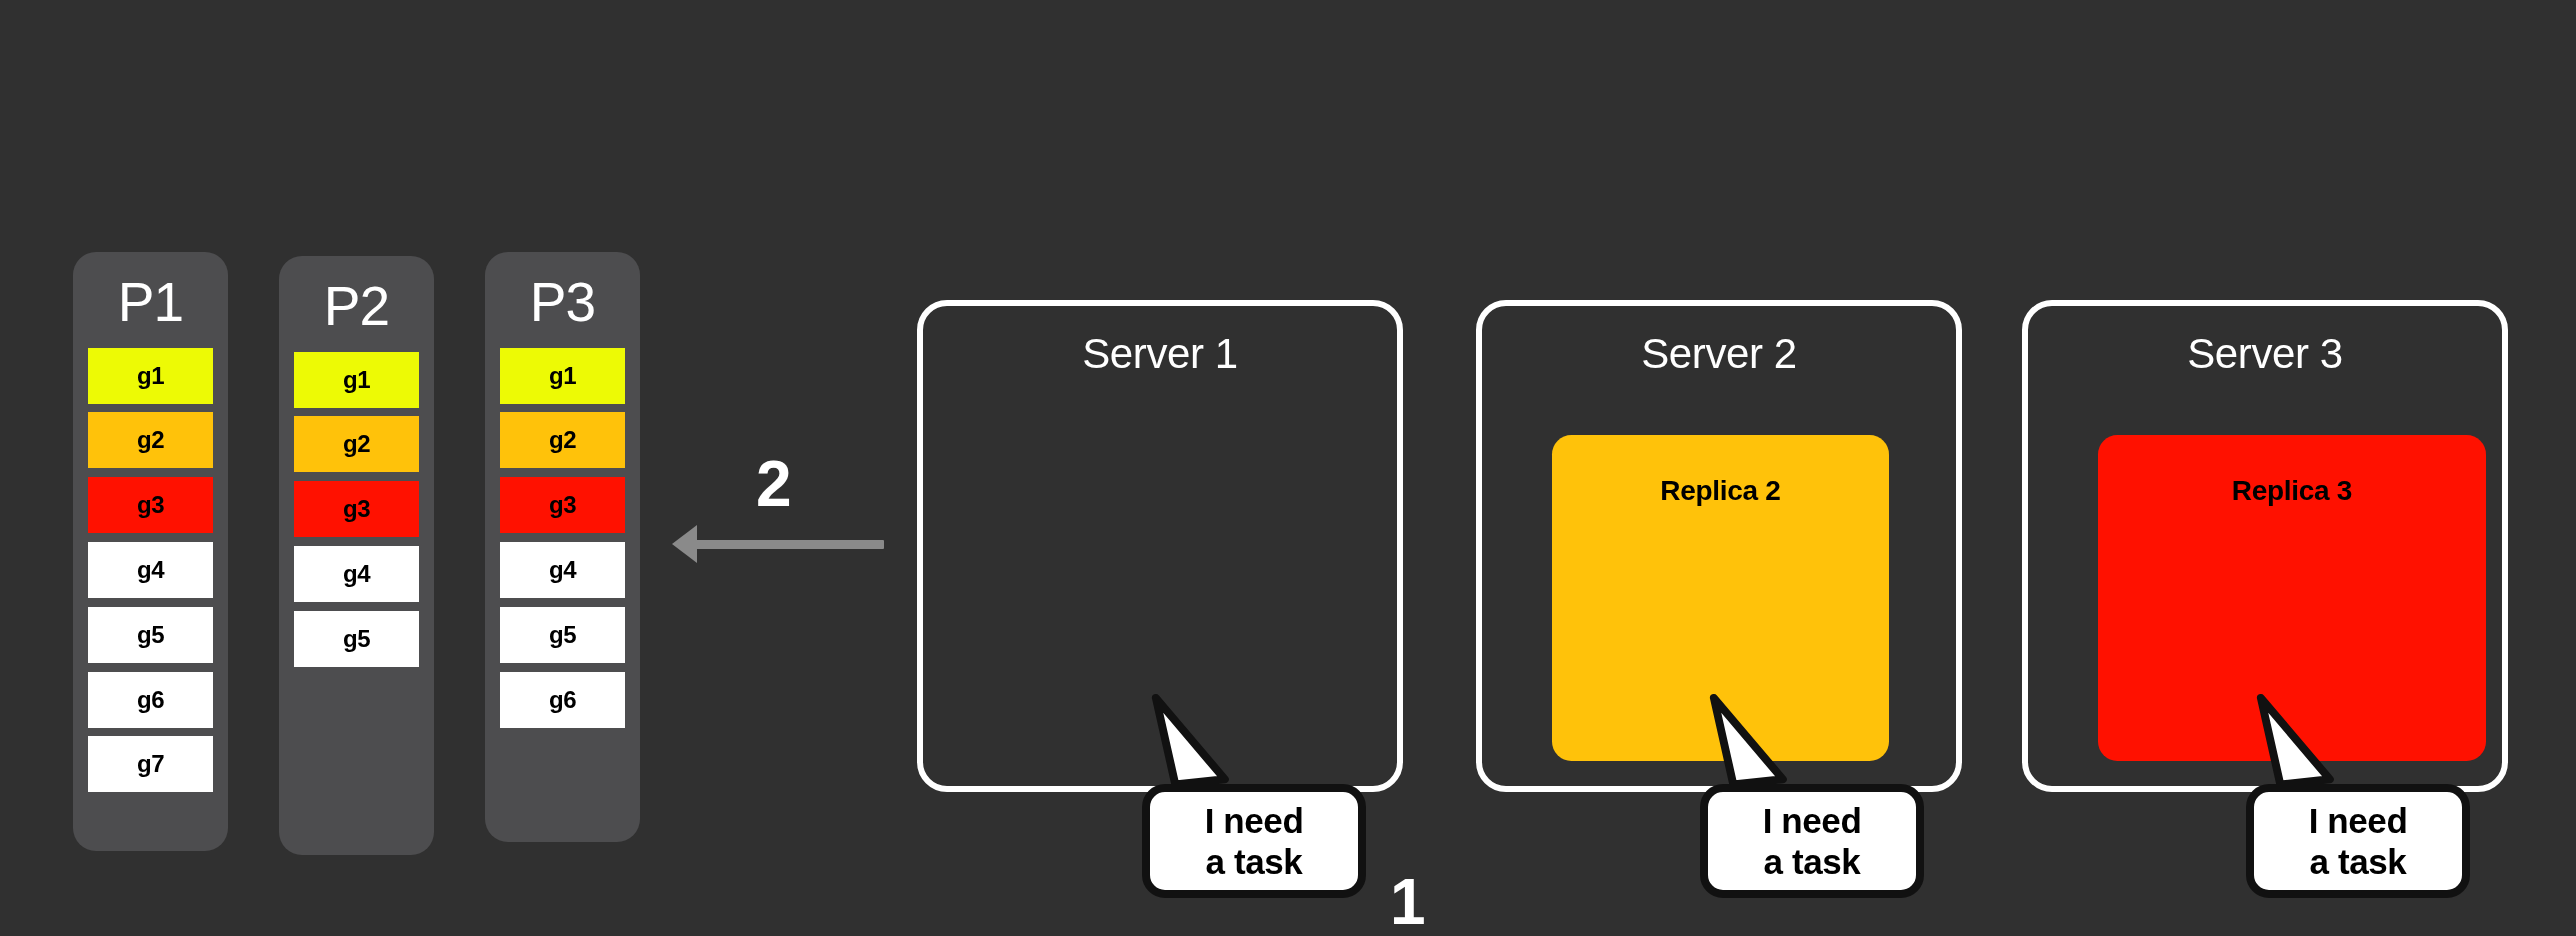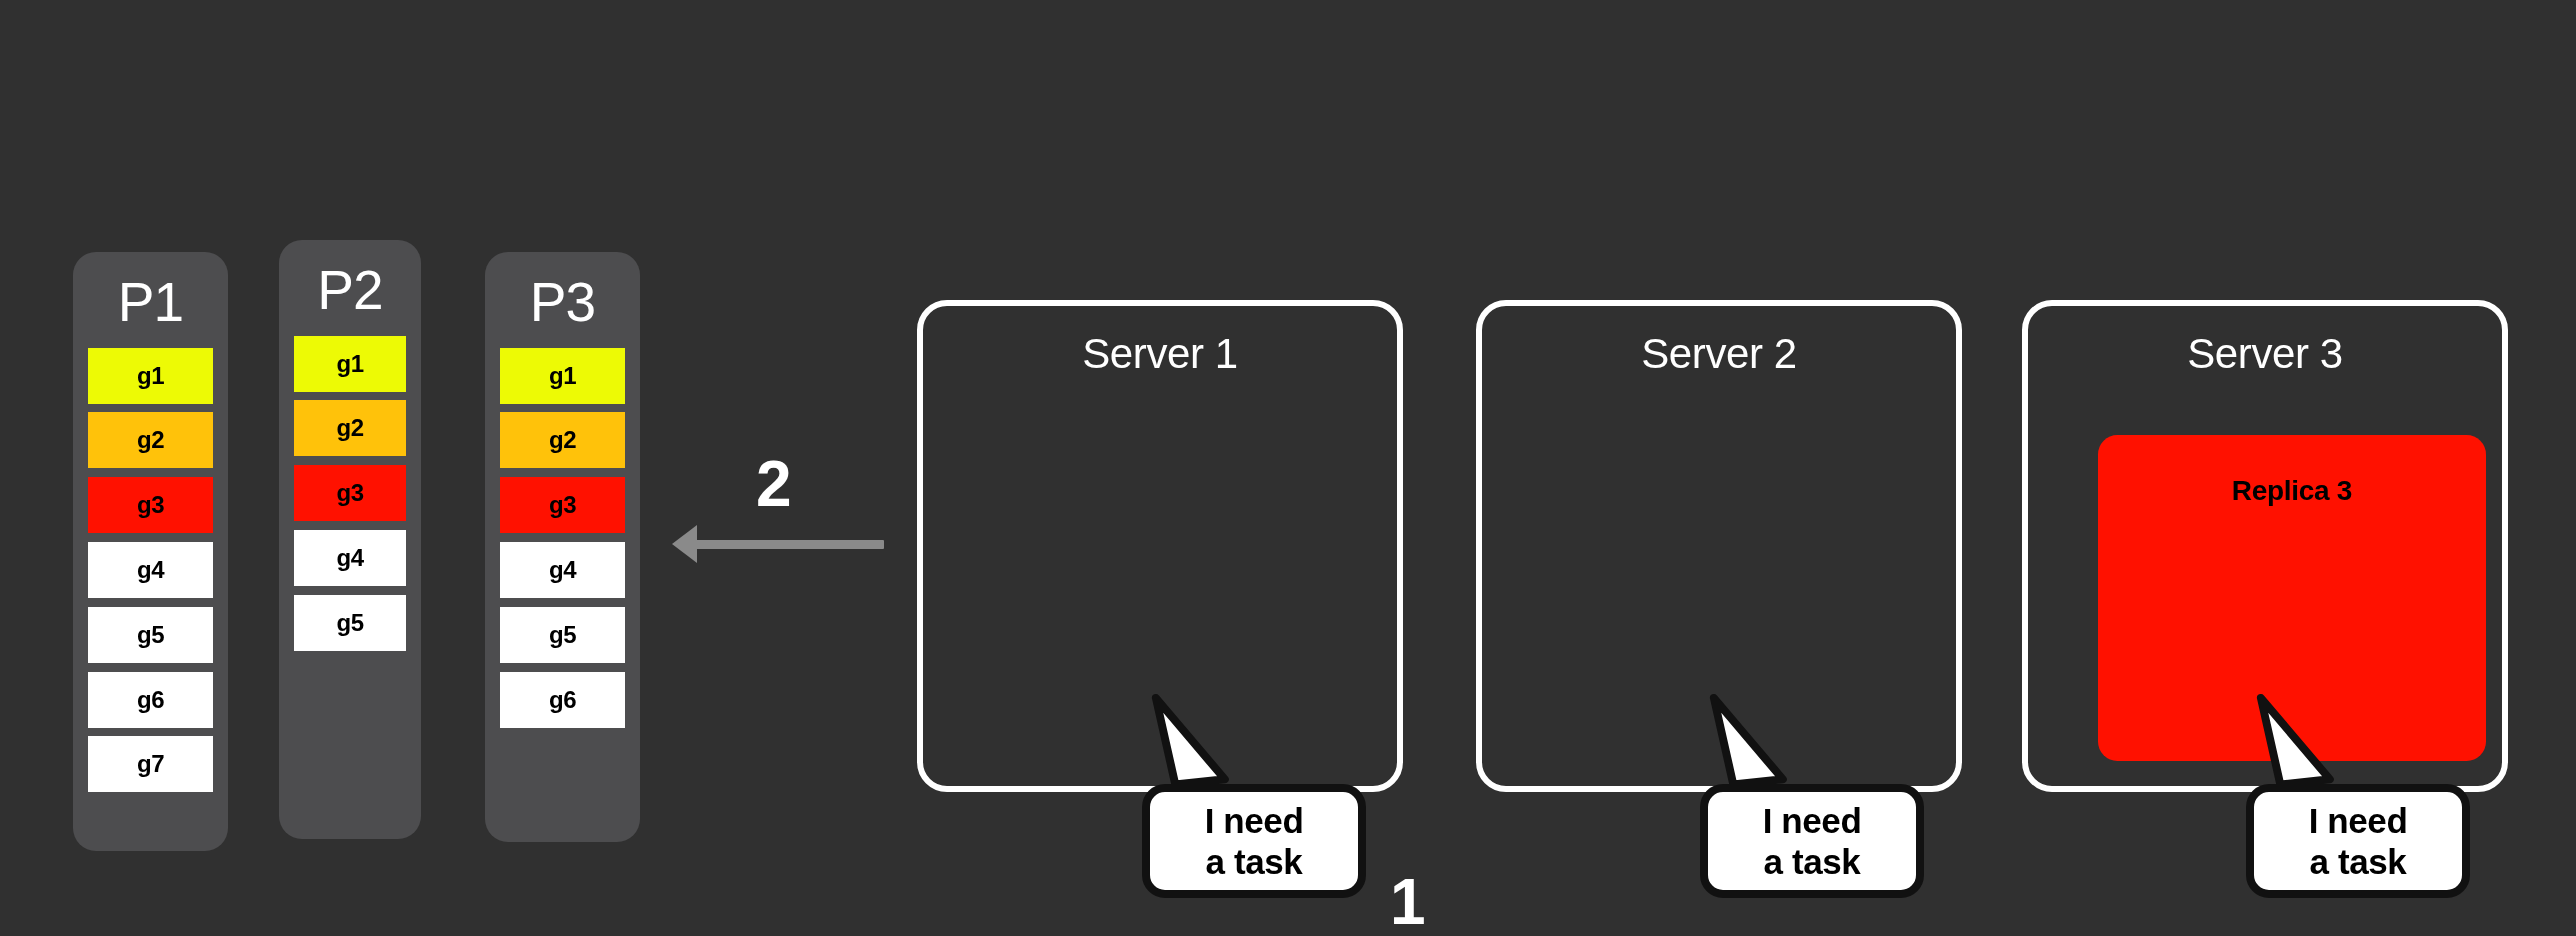--- a/index.html
+++ b/index.html
@@ -167,21 +167,21 @@
         </div>
       <div class="slot" style="background:#FFFFFF;">
           <span>g6</span>
         </div>
       <div class="slot" style="background:#FFFFFF;">
           <span>g7</span>
         </div>
     </div>
   </div>
 
-  <div class="partition" style="left:279px; top:240px; width:142px; height:599px;">
+  <div class="partition" style="left:279px; top:256px; width:155px; height:599px;">
     <div class="partition-title">P2</div>
     <div class="slot-list">
       <div class="slot" style="background:#EDFA05;">
           <span>g1</span>
         </div>
       <div class="slot" style="background:#FFC20A;">
           <span>g2</span>
         </div>
       <div class="slot" style="background:#FF1100;">
           <span>g3</span>
@@ -235,20 +235,23 @@
   <div class="bubble" style="left:1142px; top:756px; width:224px; height:114px;">
     <div class="bubble-line">I need</div>
     <div class="bubble-line">a task</div>
   </div>
 
   <div class="step-num" style="left:1390px; top:870px;">1</div>
 
   <div class="server" style="left:1476px; top:300px; width:486px; height:492px;">
     <div class="server-title">Server 2</div>
   </div>
+  <div class="replica" style="left:1552px; top:435px; width:337px; height:326px; background:#FFC20A;">
+    <div class="replica-label">Replica 2</div>
+  </div>
   <svg class="bubble-tail" style="left:1698px; top:689px; width:159px; height:124px;" viewBox="0 0 180 140">
     <path d="M 18 10 L 96 102 L 40 108 Z" fill="#FFFFFF" stroke="#111111" stroke-width="9" stroke-linejoin="round"></path>
   </svg>
   <div class="bubble" style="left:1700px; top:756px; width:224px; height:114px;">
     <div class="bubble-line">I need</div>
     <div class="bubble-line">a task</div>
   </div>
 
   <div class="server" style="left:2022px; top:300px; width:486px; height:492px;">
     <div class="server-title">Server 3</div>

